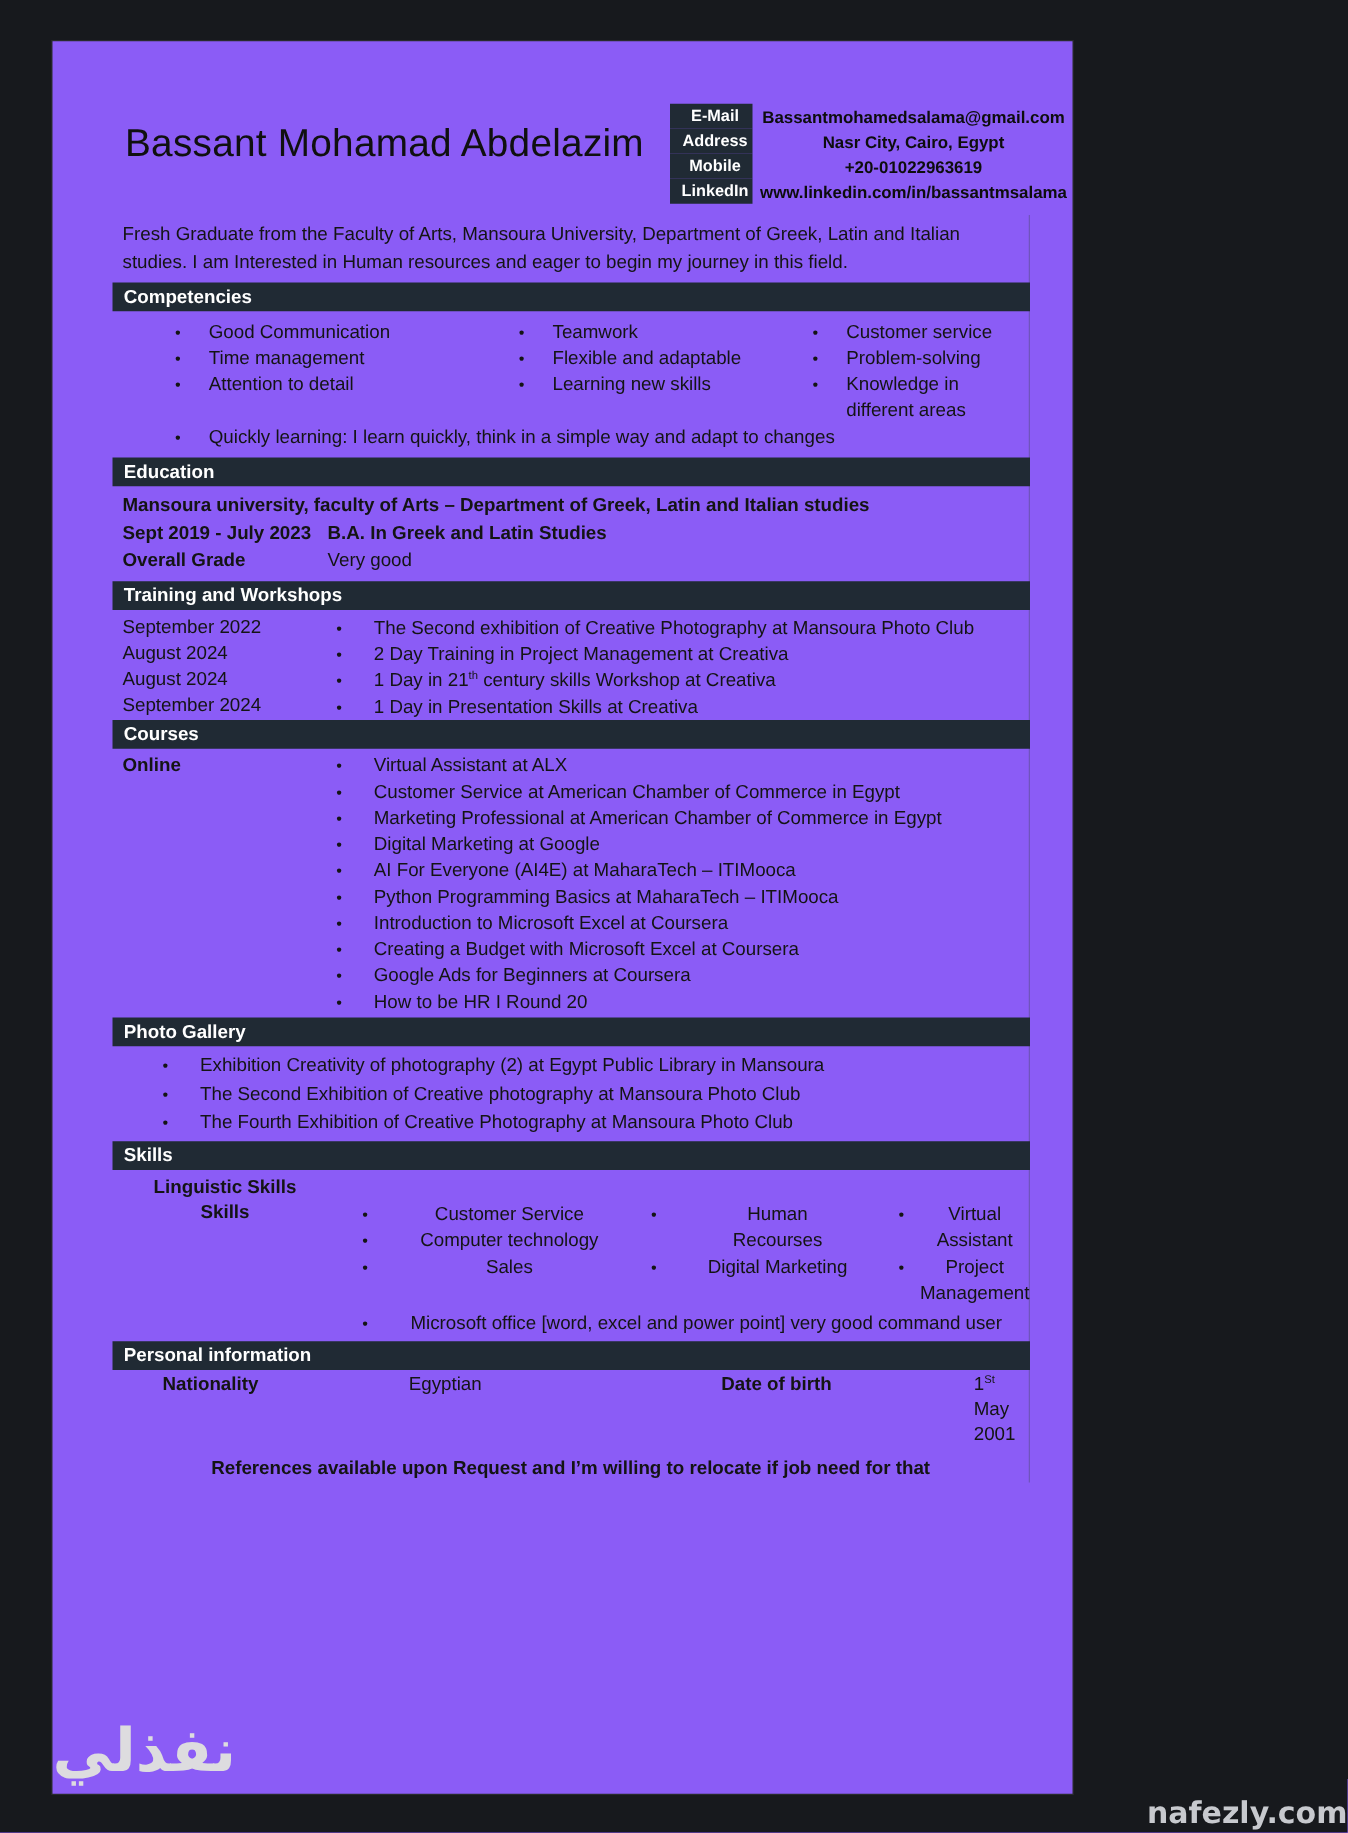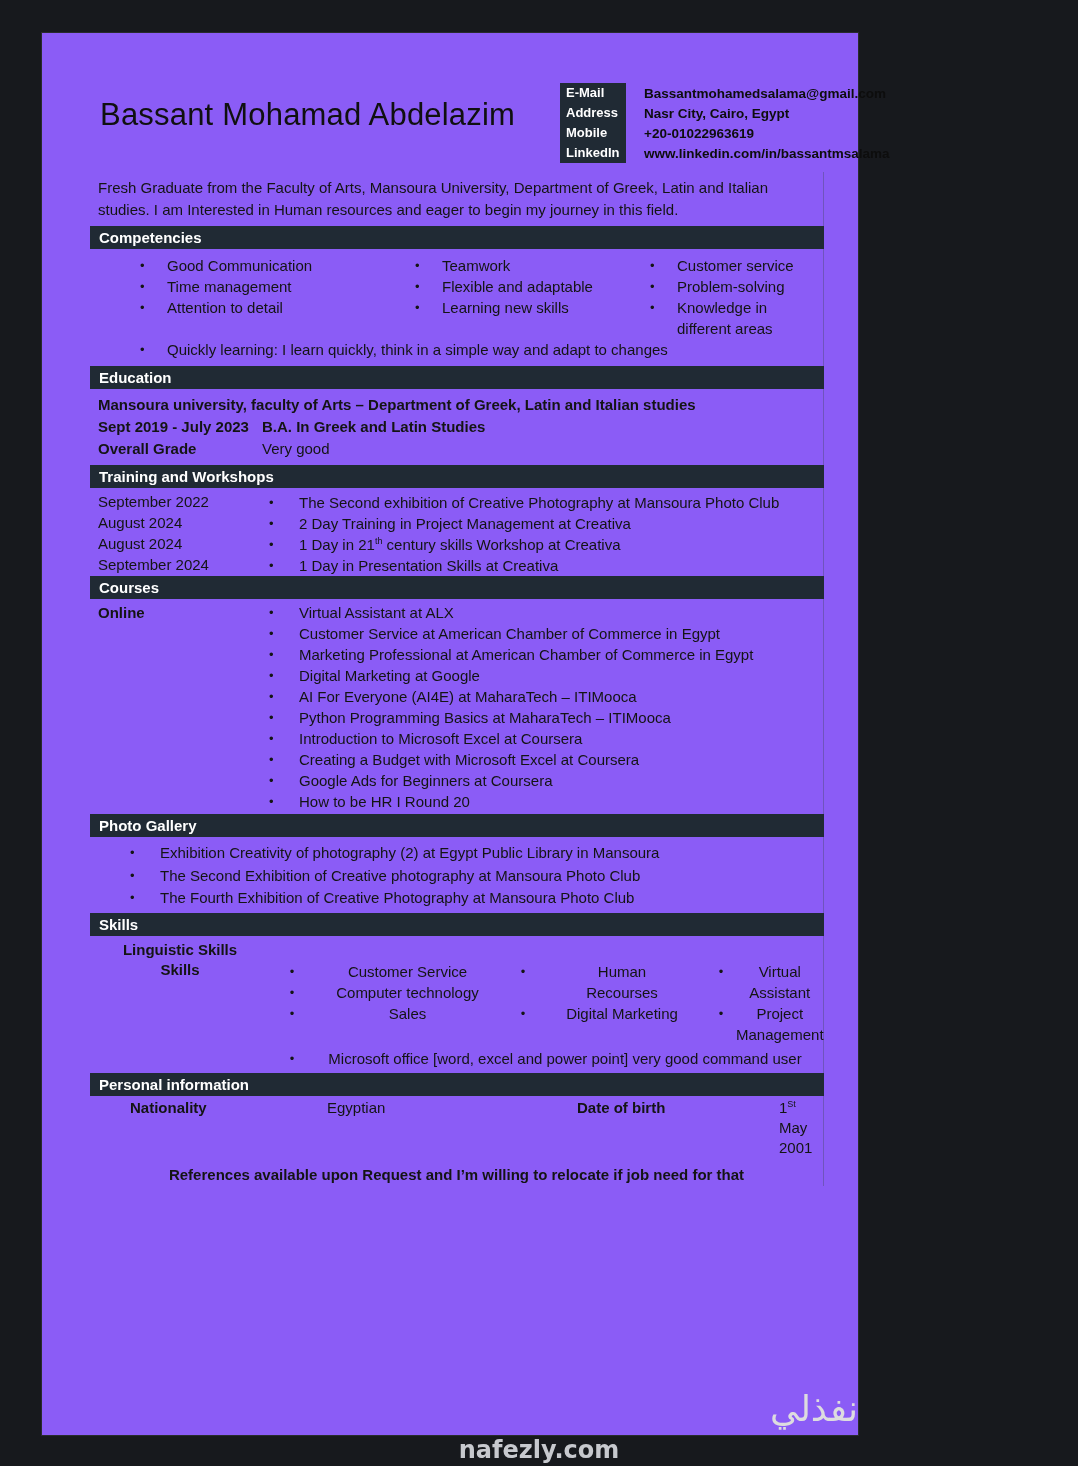--- a/index.html
+++ b/index.html
@@ -14,23 +14,23 @@
     background:#8b5cf6;
     box-shadow:0 0 0 1px rgba(255,255,255,0.08);
   }
   
   .header { position:relative; height:139px; }
   .name {
     position:absolute; left:58px; top:64px;
     font-size:31px; font-weight:400; color:#101010; letter-spacing:0.2px;
   }
   .contact {
-    position:absolute; left:518px; top:50px;
-    display:grid; grid-template-columns:66px 1fr; column-gap:18px;
-    grid-auto-rows:20px; align-items:center;
+    position:absolute; left:494px; top:50px;
+    display:grid; grid-template-columns:66px 1fr; column-gap:6px;
+    grid-auto-rows:20px; align-items:center;text-align:center;
   }
   .contact .c-label {
     background:#202a34; color:#ffffff; font-weight:bold; font-size:13px;
     height:20px; line-height:20px; padding-left:6px;
   }
   .contact .c-value { font-weight:bold; font-size:13.5px; color:#0d0d0d; white-space:nowrap; }
   
   .content { padding:0 34px 0 48px; }
   .bar {
     background:#202a34; color:#ffffff; font-weight:bold; font-size:15px;
@@ -72,26 +72,26 @@
   .skill-cols { display:grid; grid-template-columns:231px 198px 1fr; padding:1px 0 0 187px; }
   .skill-extra { padding:3px 0 0 187px; }
   
   .pers-row { display:grid; grid-template-columns:229px 218px 234px 1fr; padding:2px 0 0 8px; line-height:20px; }
   .pers-row .bold { font-weight:bold;margin-left:32px; }
   .refs { text-align:center; font-weight:bold; margin-top:6px; line-height:22px; font-size:15px; }
   sup { font-size:60%; vertical-align:super; line-height:0; }
   
   .wm-ar {
     position:absolute; bottom:6px; left:0; width:100%;
-    text-align:right; font-family:"DejaVu Sans", sans-serif;
-    font-size:36px; font-weight:normal; color:#dddcdf; letter-spacing:1px;
+    text-align:left; font-family:"DejaVu Sans", sans-serif;
+    font-size:48px; font-weight:bold; color:#dddcdf; letter-spacing:1px;
   }
   .wm-site {
     position:absolute; bottom:2px; left:0; width:1078px;
-    text-align:center; font-size:24px; font-weight:bold; color:#c7c9ce;
+    text-align:right; font-size:24px; font-weight:bold; color:#c7c9ce;
     font-family:"DejaVu Sans", sans-serif;
   }
 </style>
 </head>
 <body>
 
 <div class="page">
 
   <div class="header">
     <div class="name">Bassant Mohamad Abdelazim</div>

